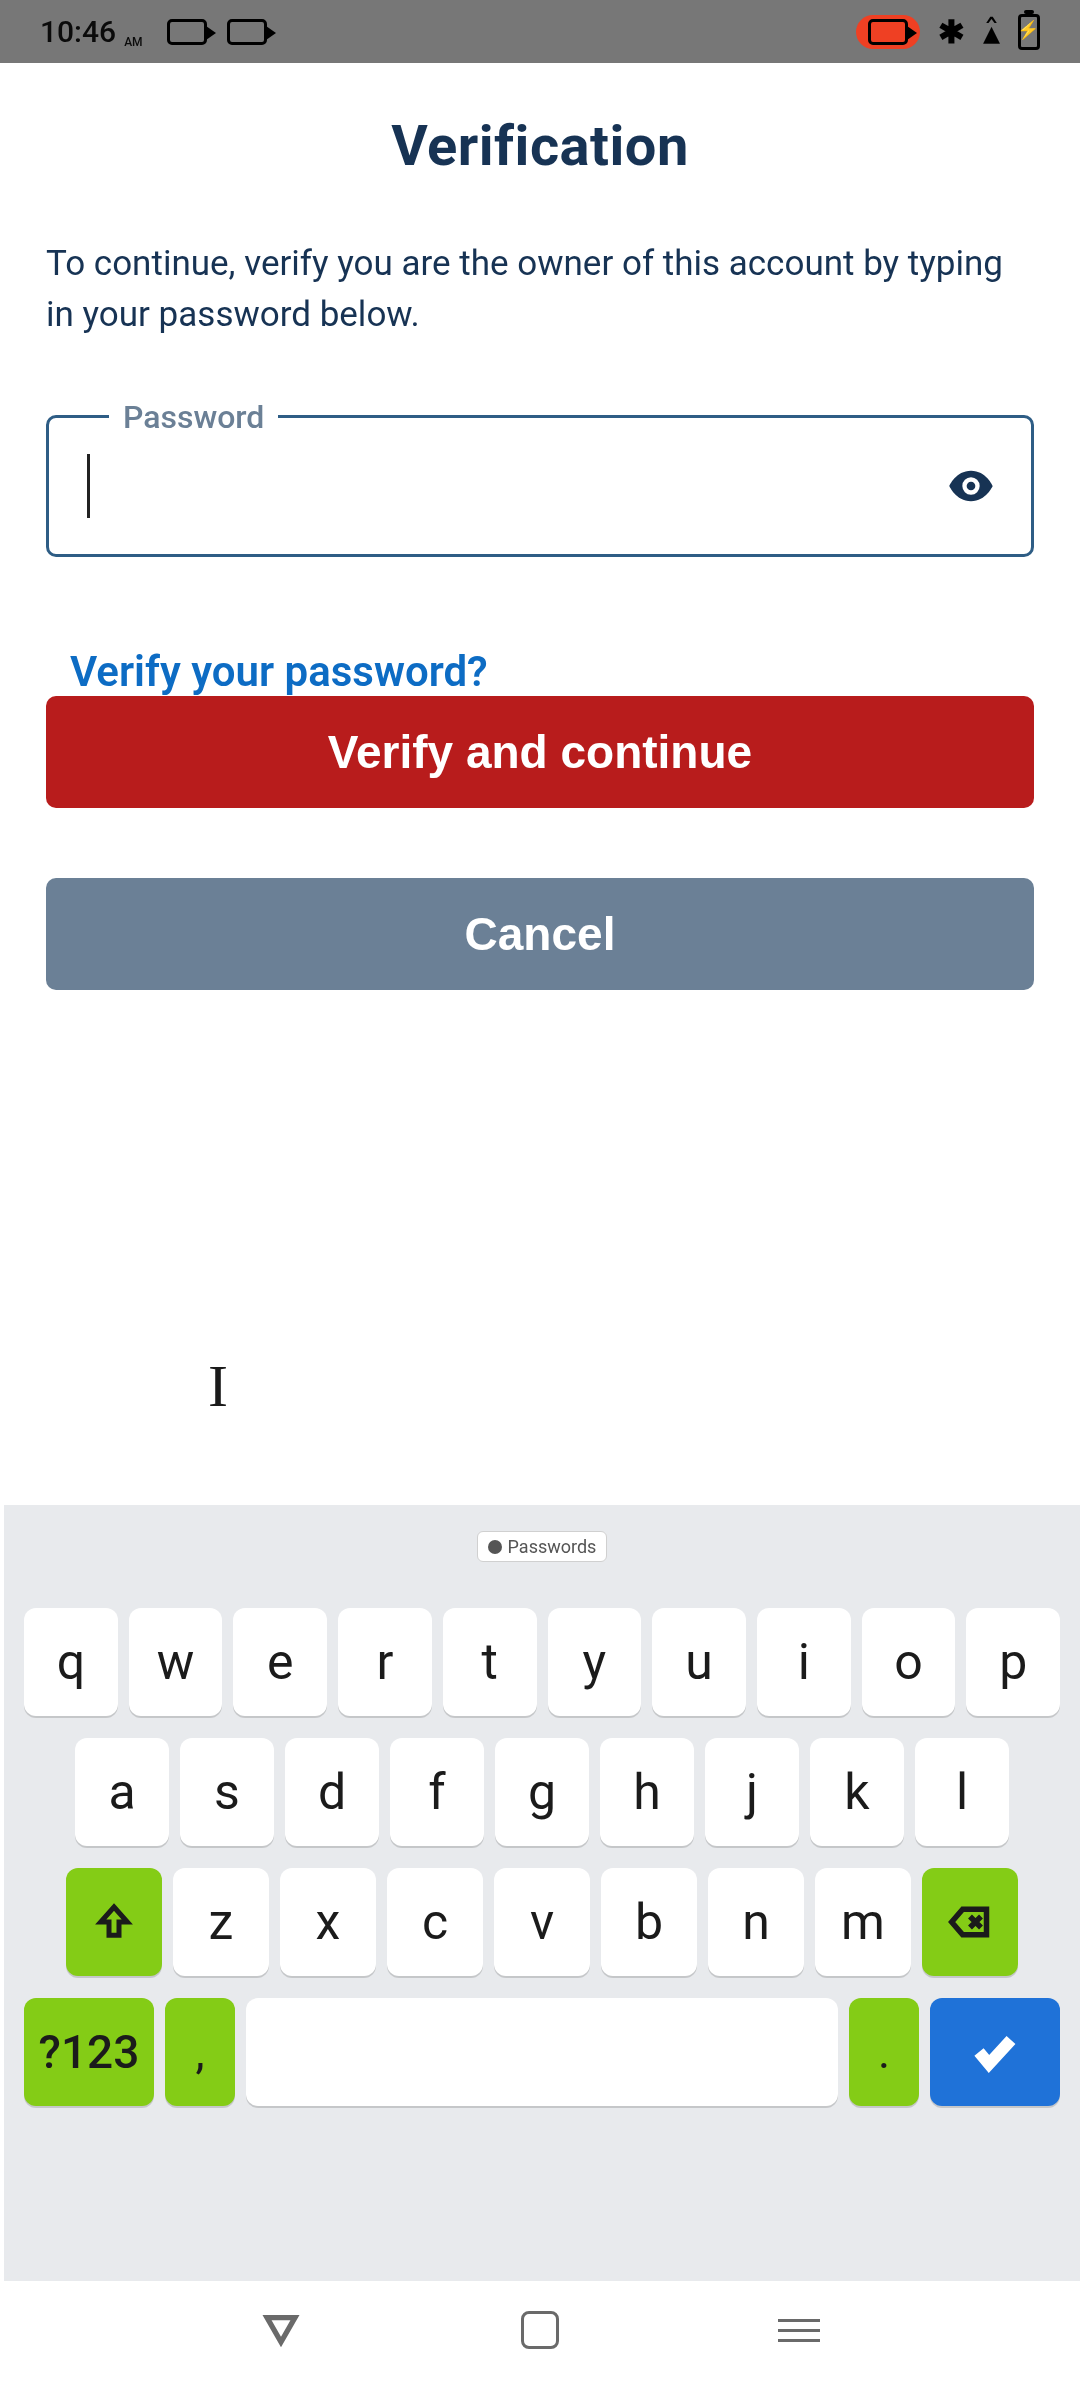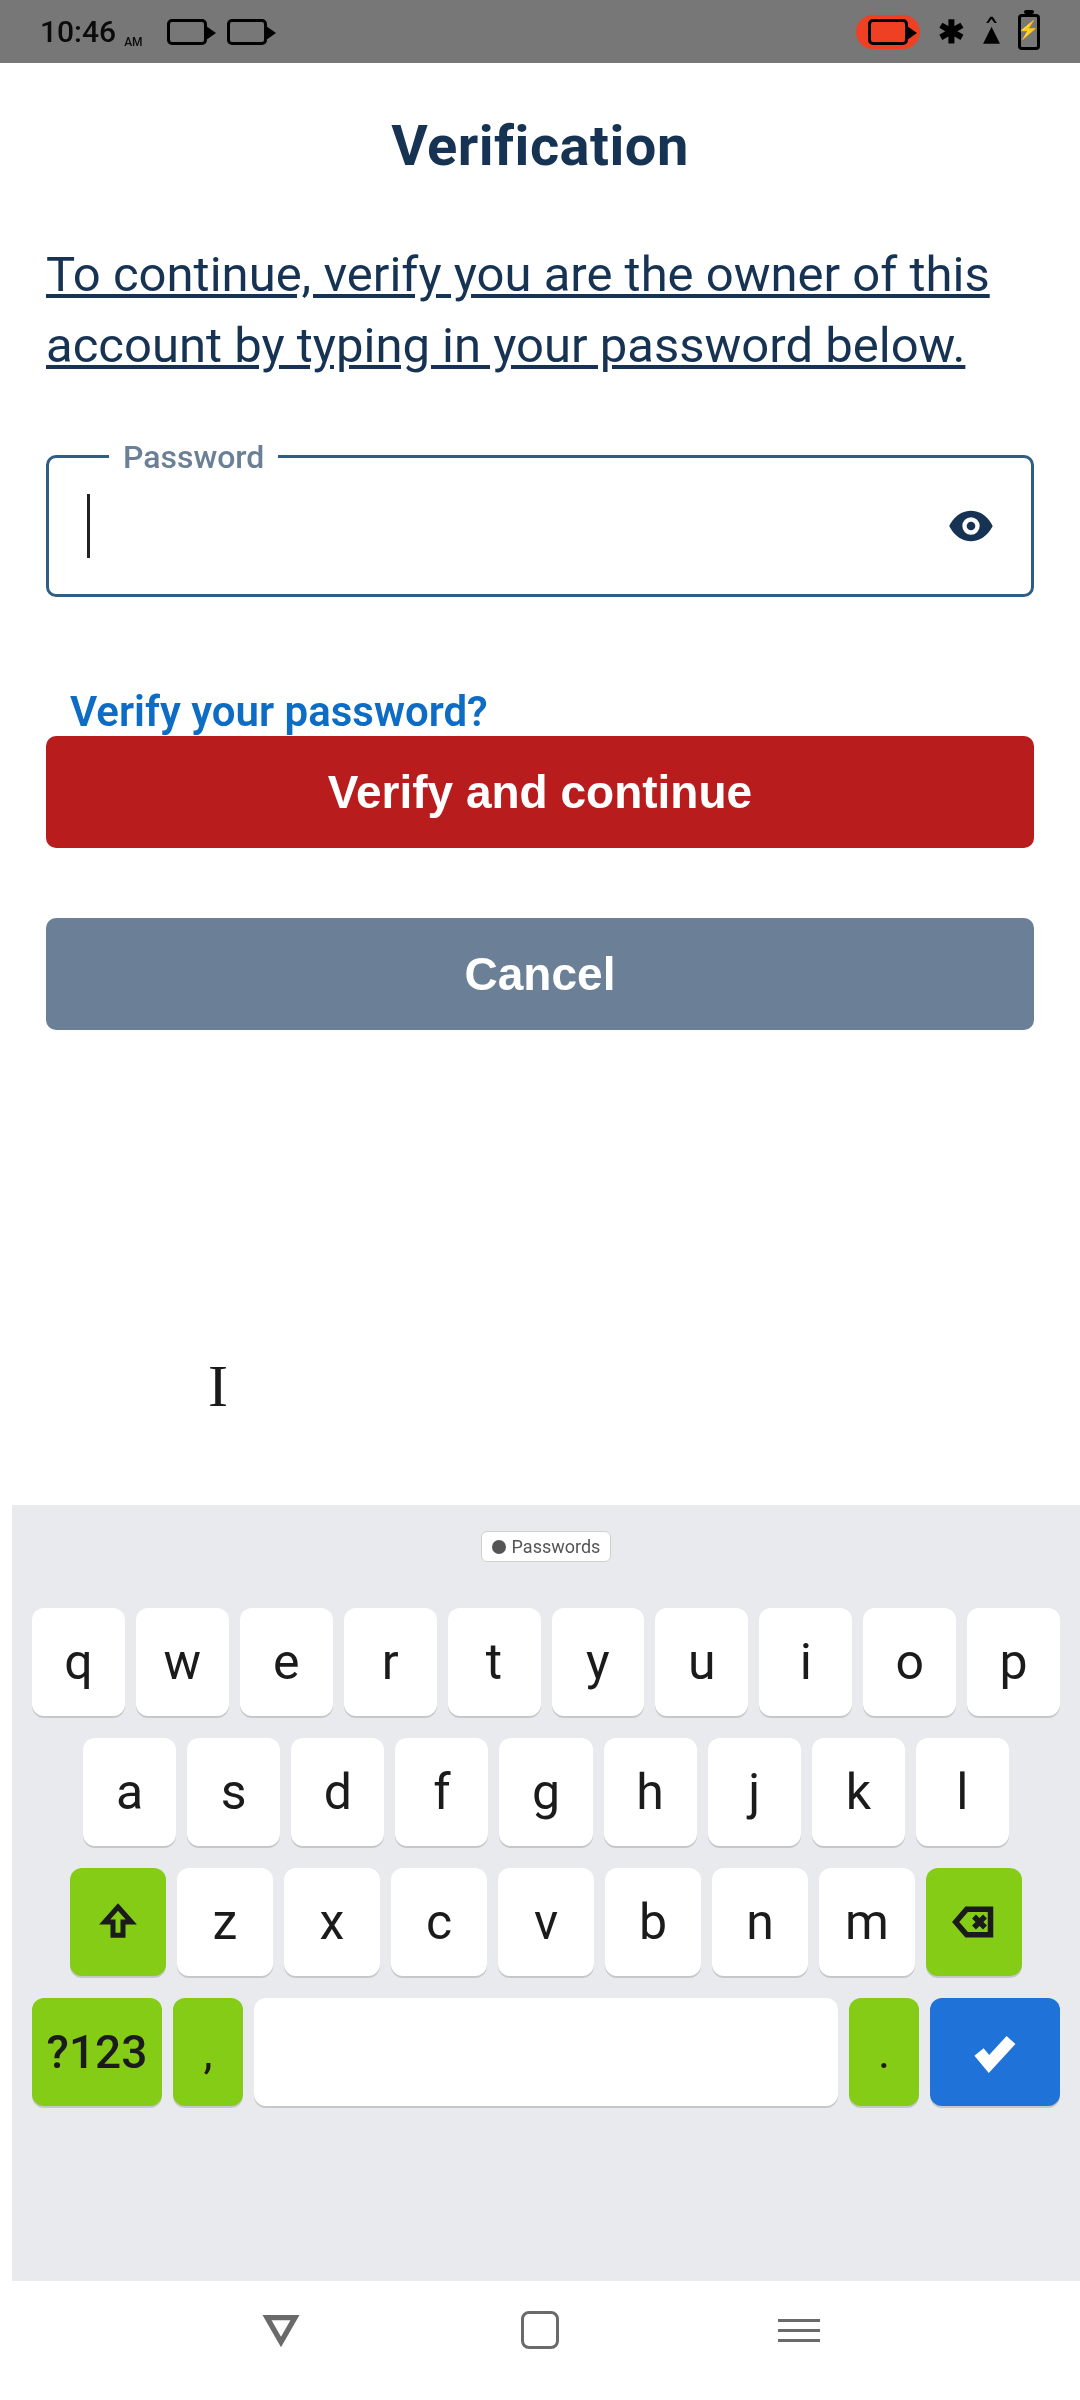--- a/index.html
+++ b/index.html
@@ -44,23 +44,22 @@
     font-size:18px; color:#000;
   }
 
   
   .page { padding: 46px 46px 17px; }
   .title {
     text-align: center; color: #173354; font-weight: 700; font-size: 56px;
     letter-spacing: 0.5px; margin-top: 4px; margin-bottom: 60px;
   }
   .subtitle {
-    color: #173354; font-size: 49px; line-height: 1.45; font-weight: 400;
+    color: #173354; font-size: 35px; line-height: 1.45; font-weight: 400;
     margin-bottom: 74px;
-    text-decoration: underline;
   }
   .field-wrap {
     position: relative; border: 3px solid #2e5d85; border-radius: 10px;
     height: 142px; display: flex; align-items: center; padding: 0 34px;
     margin-bottom: 90px;
   }
   .field-label {
     position: absolute; left: 60px; top: -20px; background: #fff;
     padding: 0 14px; color: #6b8096; font-size: 32px; font-weight: 500;
   }
@@ -88,21 +87,21 @@
   .btn-primary { background: #b81c1c; }
   .btn-secondary { background: #6b8096; text-align: right; }
   
   .ibeam {
     position: absolute; left: 208px; top: 1352px; font-size: 60px;
     color: #1a1a1a; font-family: serif; pointer-events:none;
   }
 
   
   .kb {
-    position: absolute; left:12px; right:0; top: 1505px; height: 776px;
+    position: absolute; left:4px; right:0; top: 1505px; height: 776px;
     background: #e8eaed; padding-top: 26px;
   }
   .kb-hint {
     display:flex; justify-content:center; margin-bottom: 46px;
   }
   .kb-hint-inner {
     background:#fff; border:1px solid #d0d0d0; border-radius:6px;
     font-size:18px; color:#555; padding:4px 10px; display:flex; align-items:center; gap:6px;
   }
   .kb-hint-inner .keyic{

